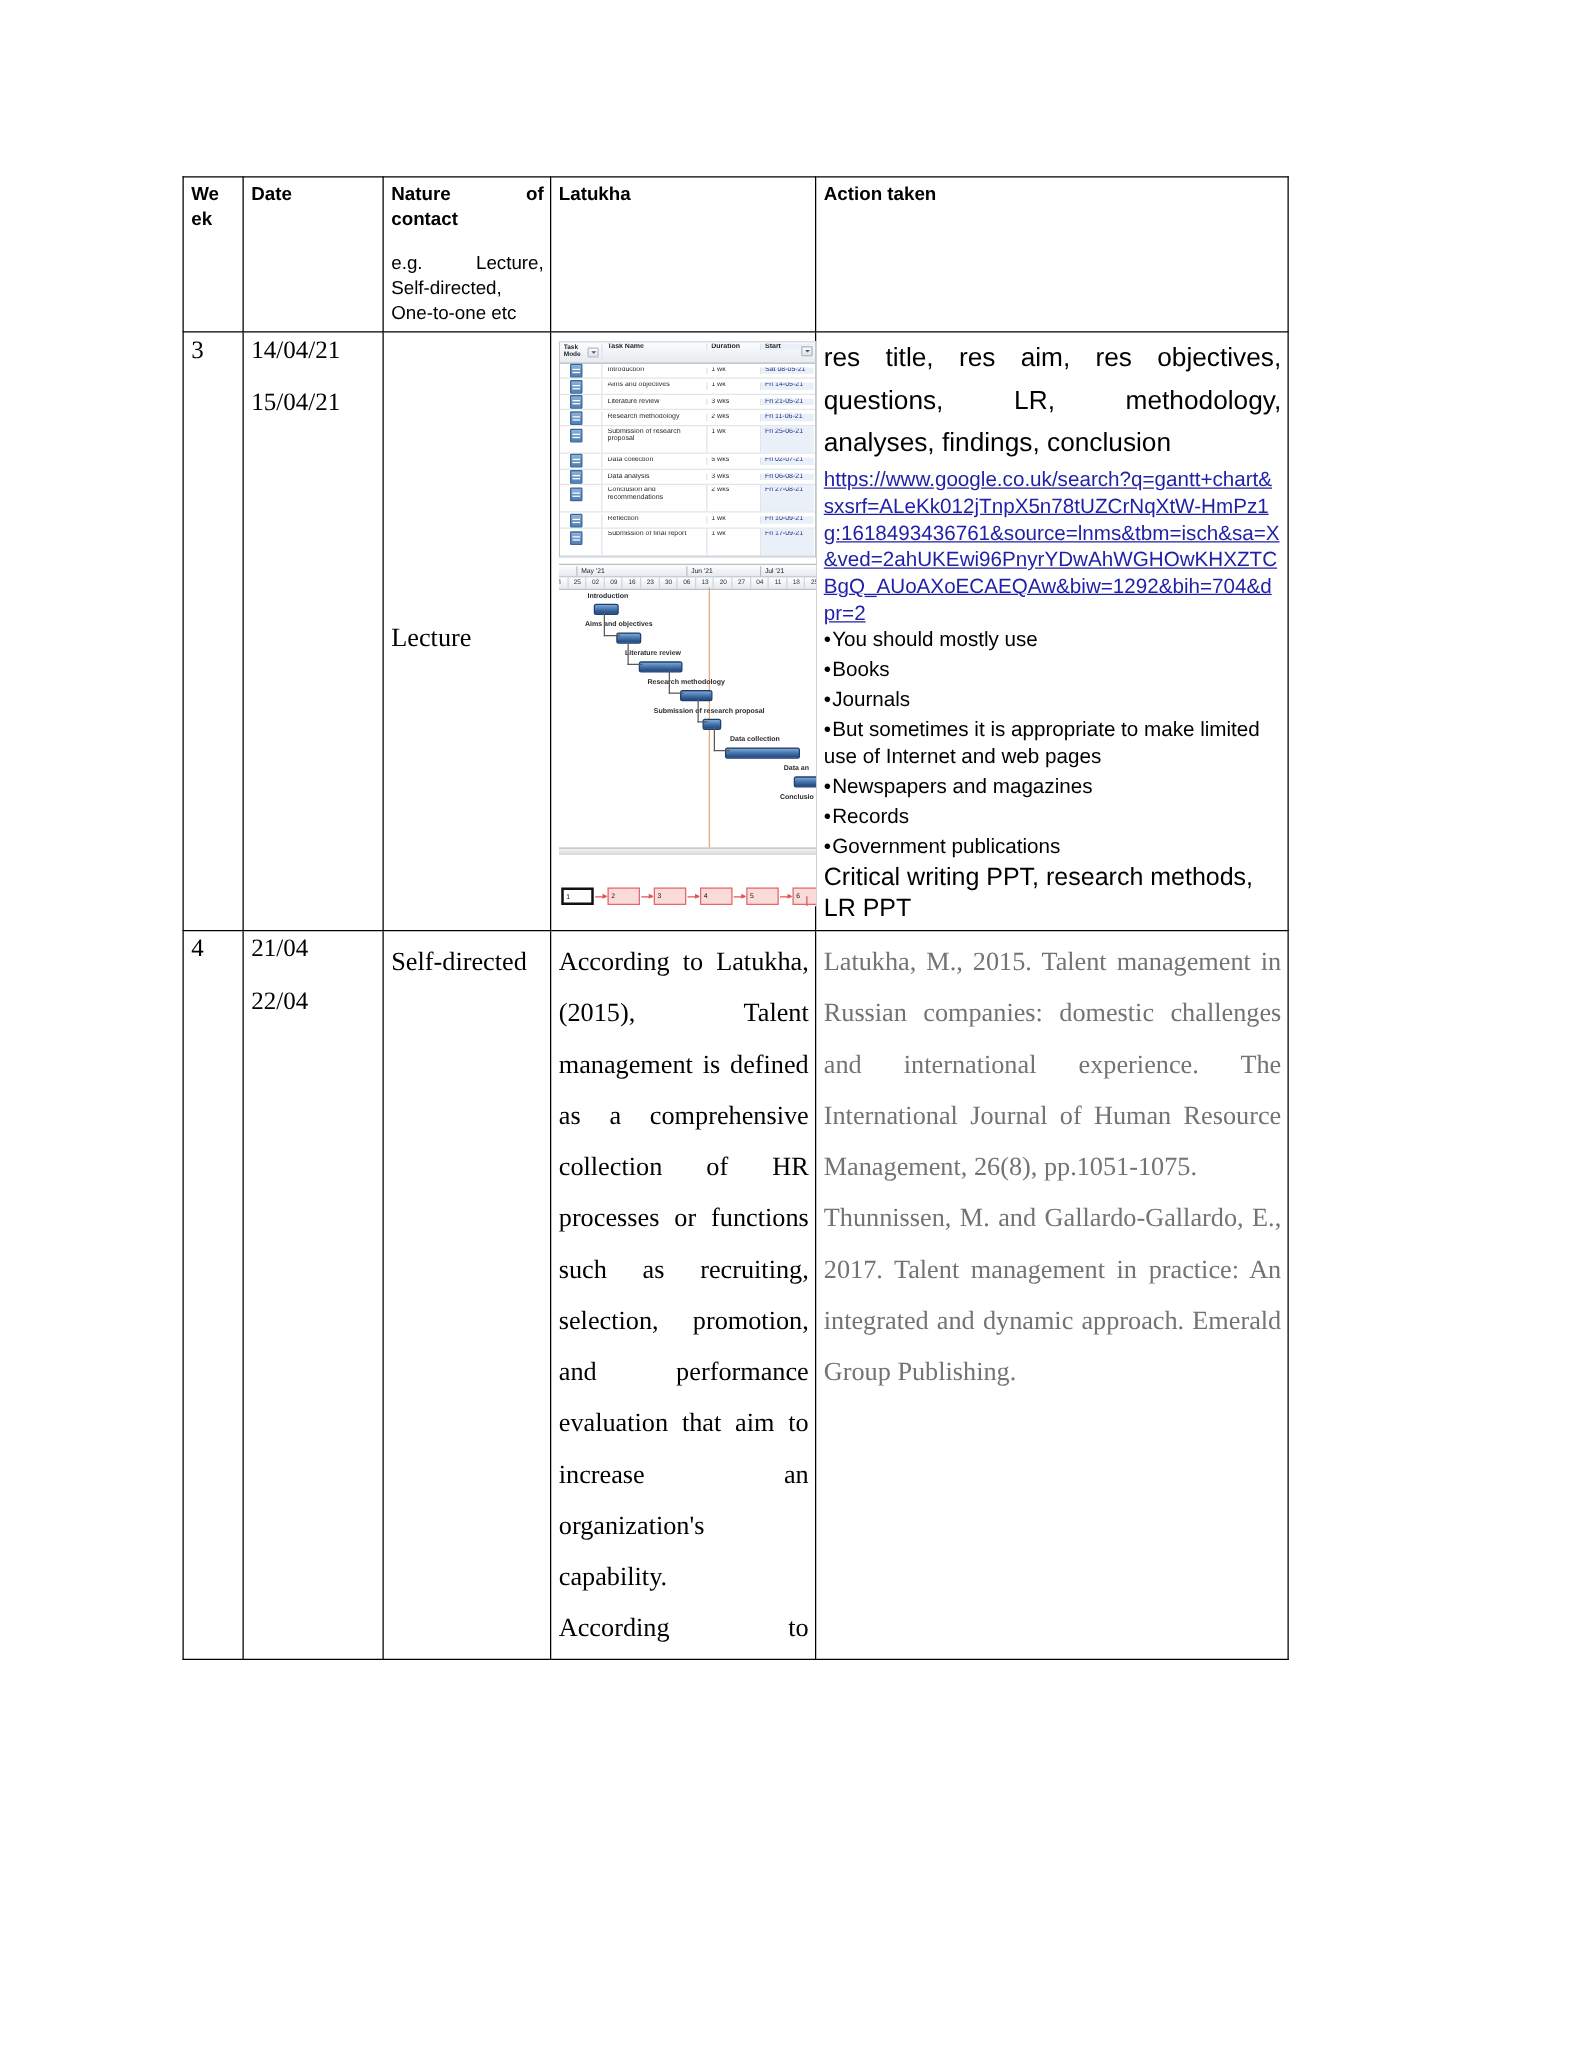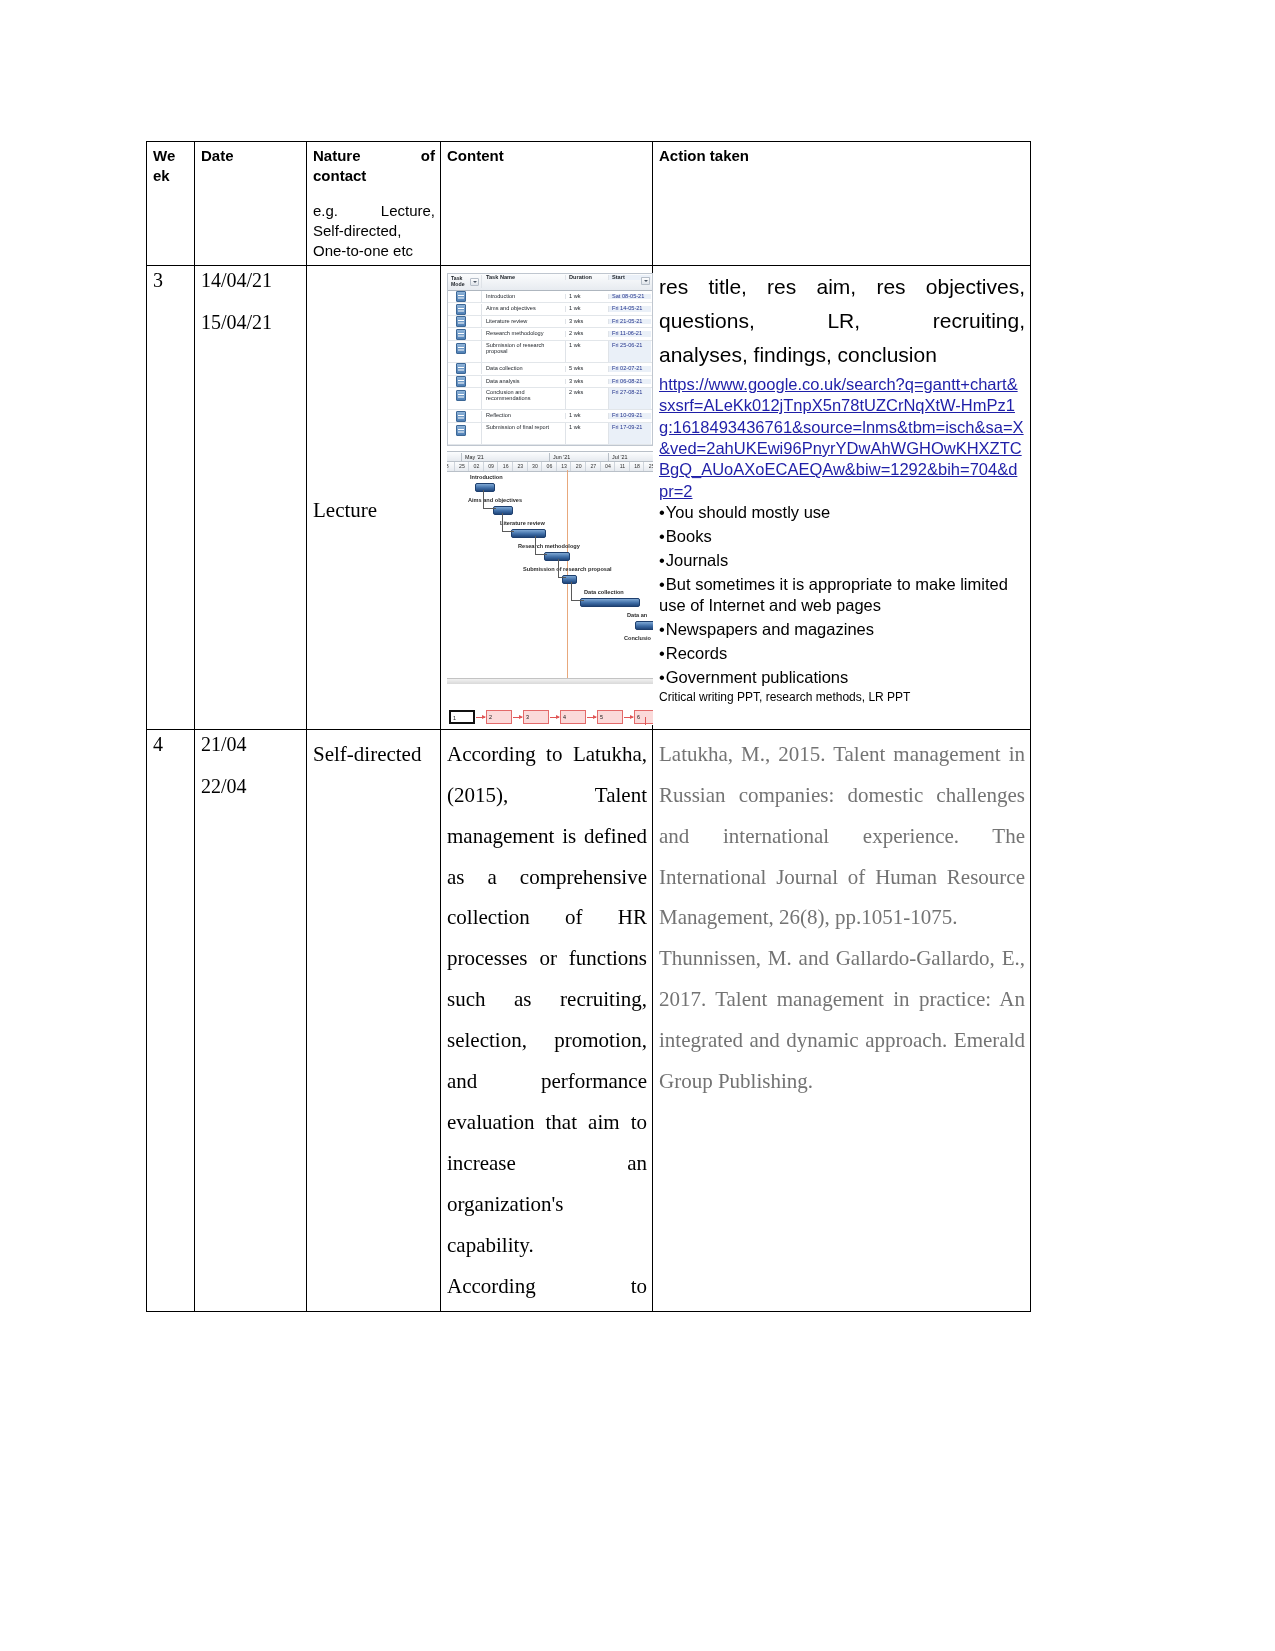--- a/index.html
+++ b/index.html
@@ -133,21 +133,21 @@
     line-height: 1.32;
     padding: 0;
     margin: 0 0 2px 0;
     text-indent: 0;
   }
   ul.bullets li::before {
     content: "\2022";
     margin-right: 1px;
   }
   .act-tail {
-    font-size: 12px;
+    font-size: 20px;
     line-height: 1.25;
     margin-top: 2px;
   }
 
   
   .refs {
     font-family: "Liberation Serif", serif;
     font-size: 21px;
     line-height: 1.95;
     text-align: justify;
@@ -388,21 +388,21 @@
           <div class="hdr-sub">
             <div class="eg-line">
               <span>e.g.</span>
               <span>Lecture,</span>
             </div>
             <div>Self-directed,</div>
             <div>One-to-one etc</div>
           </div>
         </td>
         <td>
-          <div class="hdr">Content</div>
+          <div class="hdr">Latukha</div>
         </td>
         <td>
           <div class="hdr">Action taken</div>
         </td>
       </tr>
 
       <tr>
         <td>
           <div class="serif week-num">3</div>
         </td>
@@ -654,21 +654,21 @@
               <div class="n-elbow" style="left:178px; top:26px; width:20px; height:9px"></div>
             </div>
 
           </div>
         </td>
 
         <td>
           <div class="act-sans">
             <div class="act-head">
               <div>res title, res aim, res objectives,</div>
-              <div>questions, LR, recruiting,</div>
+              <div>questions, LR, methodology,</div>
               <div class="lastline">analyses, findings, conclusion</div>
             </div>
 
             <a class="url" href="#">https://www.google.co.uk/search?q=gantt+chart&amp;sxsrf=ALeKk012jTnpX5n78tUZCrNqXtW-HmPz1g:1618493436761&amp;source=lnms&amp;tbm=isch&amp;sa=X&amp;ved=2ahUKEwi96PnyrYDwAhWGHOwKHXZTCBgQ_AUoAXoECAEQAw&amp;biw=1292&amp;bih=704&amp;dpr=2</a>
 
             <ul class="bullets">
               <li>You should mostly use</li>
               <li>Books</li>
               <li>Journals</li>
               <li>But sometimes it is appropriate to make limited use of Internet and web pages</li>

